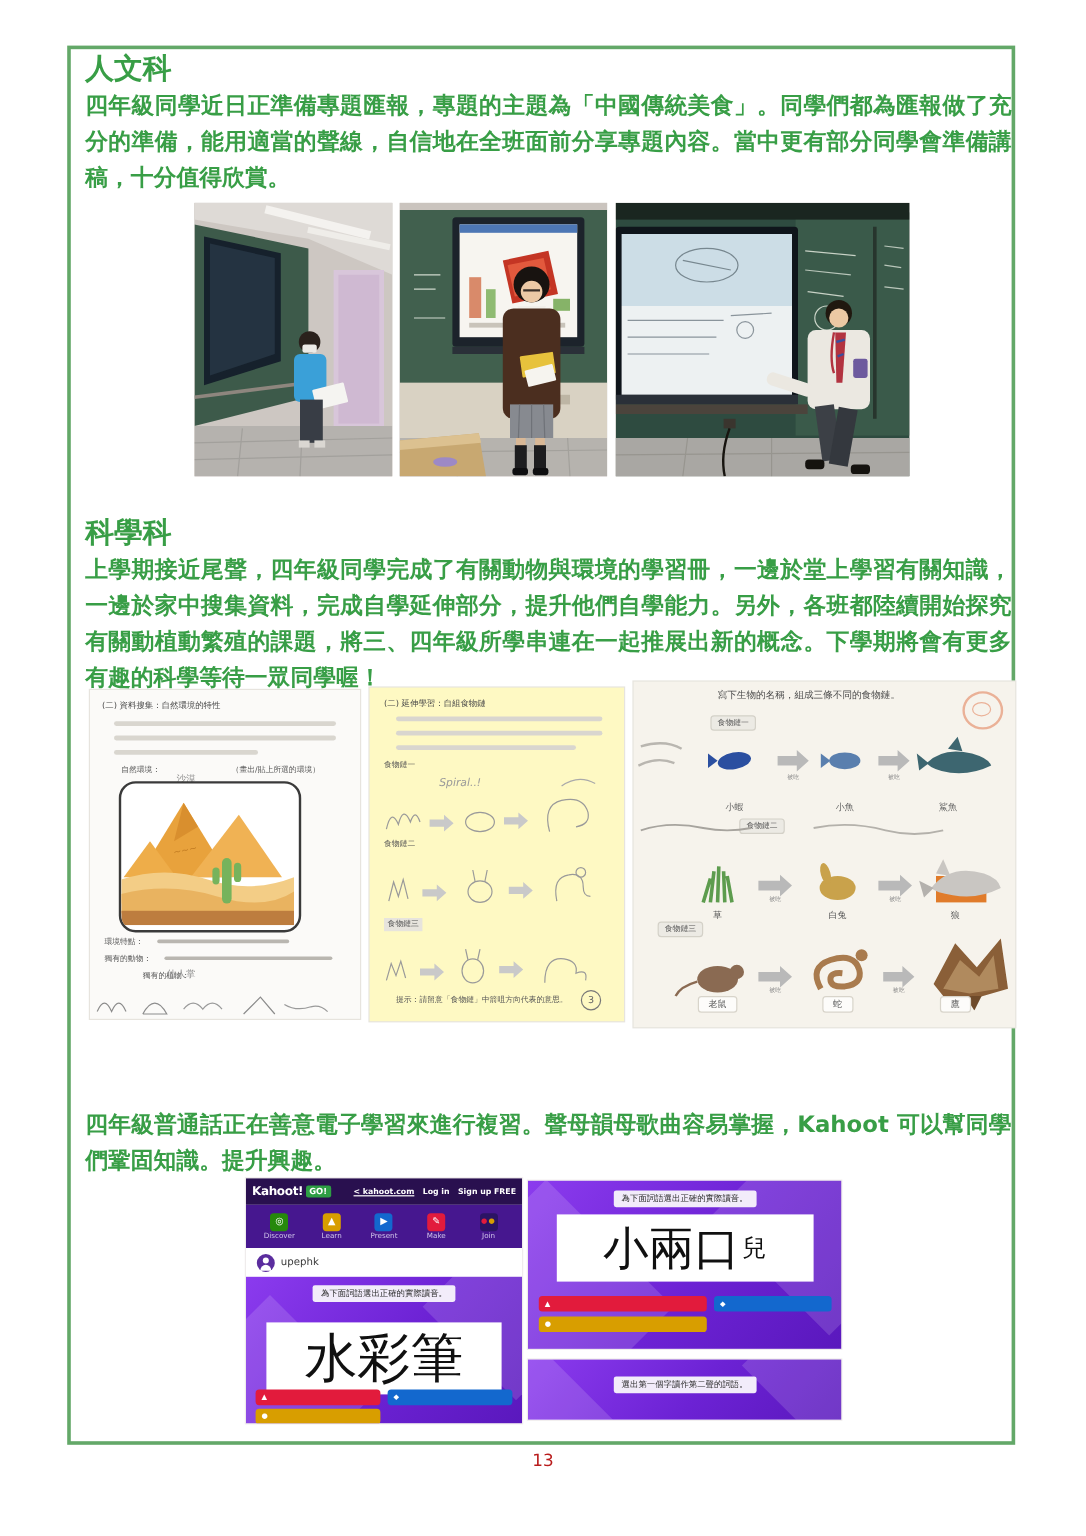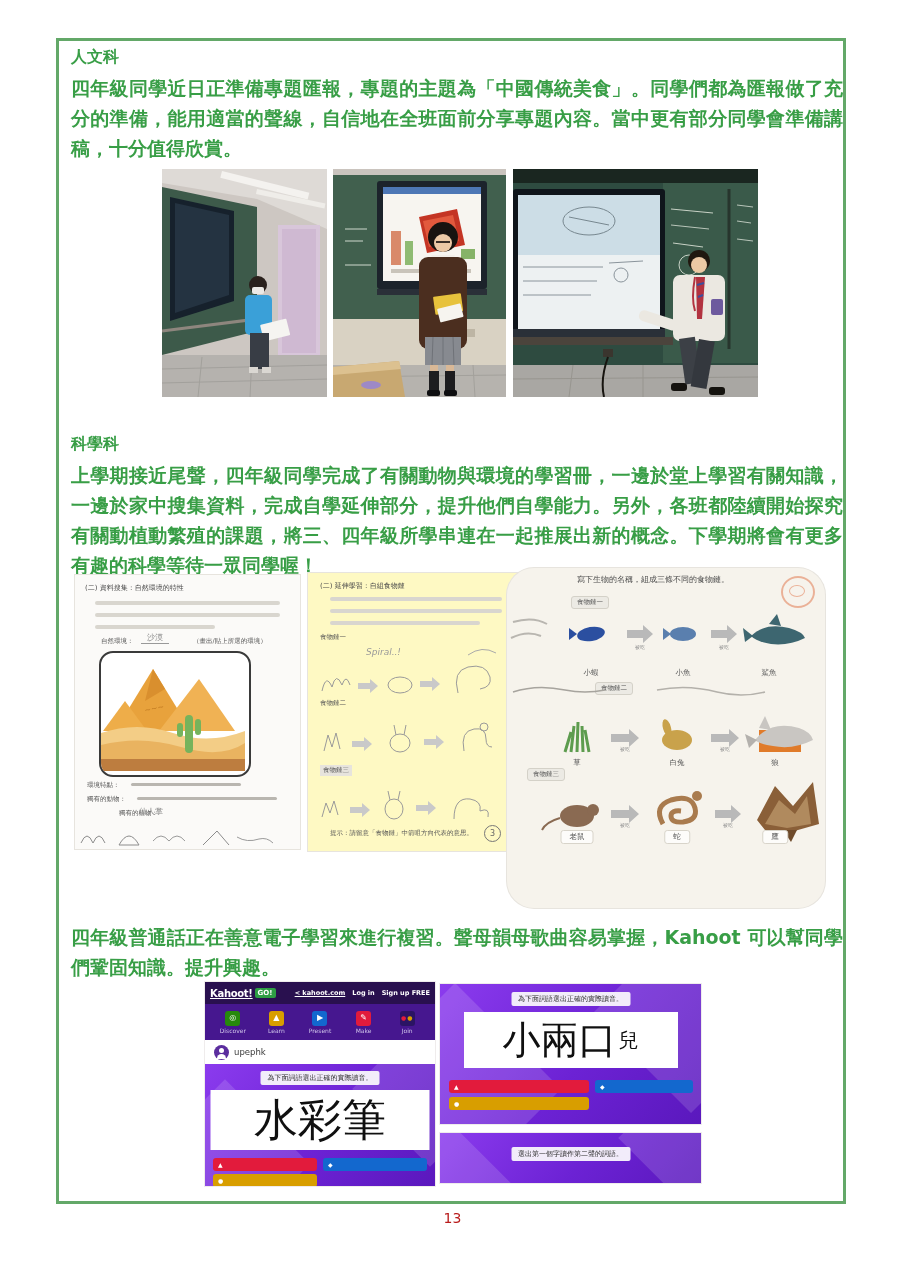--- a/index.html
+++ b/index.html
@@ -6,59 +6,59 @@
   body{
     width:905px;height:1280px;position:relative;background:#ffffff;
     font-family:"DejaVu Sans",sans-serif;overflow:hidden;
   }
   .frame{
     position:absolute;left:56px;top:38px;width:790px;height:1166px;
     border:3px solid #63a868;box-sizing:border-box;background:#fff;
   }
   .sec-heading{
     position:absolute;left:12px;width:775px;
-    color:#389e46;font-weight:700;font-size:16px;line-height:28px;white-space:pre;
+    color:#389e46;font-weight:700;font-size:24px;line-height:28px;white-space:pre;
   }
   .sec-body{
     position:absolute;left:12px;width:772px;
     color:#389e46;font-weight:700;font-size:19px;line-height:30px;text-align:justify;
   }
   
   .photo-row{position:absolute;left:103px;top:128px;width:596px;height:228px;}
   .photo{position:absolute;top:0;height:228px;overflow:hidden;background:#c8c4bf;}
   .photo svg{display:block;}
   .photo1{left:0;width:165px;}
   .photo2{left:171px;width:173px;}
   .photo3{left:351px;width:245px;}
   
   .scan{position:absolute;box-shadow:0 0 0 1px #e7e4de;overflow:hidden;}
   .scan1{left:16px;top:534px;width:225px;height:274px;background:#fbfaf8;}
   .scan2{left:249px;top:532px;width:212px;height:278px;background:#fef9c3;}
-  .scan3{left:448px;top:527px;width:318px;height:340px;background:#f6f3ec;border-radius:27px;}
+  .scan3{left:469px;top:527px;width:318px;height:288px;background:#f6f3ec;}
   .tinytitle{position:absolute;font-size:7px;color:#4a4a4a;white-space:nowrap;}
   .tinylabel{position:absolute;font-size:6.5px;color:#555;white-space:nowrap;}
   .hand{position:absolute;font-size:8px;color:#8c8c8c;white-space:nowrap;}
   .fauxline{position:absolute;height:4px;background:#d9d6cf;border-radius:2px;}
   .chainpill{position:absolute;font-size:6.5px;color:#555;background:#eceae4;
     border:1px solid #d4d1c8;border-radius:3px;padding:1px 5px;white-space:nowrap;}
   .itemlabel{position:absolute;font-size:7.5px;color:#5a5a5a;white-space:nowrap;transform:translateX(-50%);}
   .itembox{position:absolute;font-size:7.5px;color:#5a5a5a;background:#fdfcfa;border:1px solid #d8d4ca;
     border-radius:3px;padding:1px 8px;white-space:nowrap;transform:translateX(-50%);}
   .arrowlabel{position:absolute;font-size:5px;color:#8c8c8c;white-space:nowrap;transform:translateX(-50%);}
   .pagecircle{position:absolute;width:15px;height:15px;border:1px solid #777;border-radius:50%;
     font-size:8px;color:#666;text-align:center;line-height:15px;}
   .stamp{position:absolute;width:30px;height:28px;border:2px solid #e8a183;border-radius:50%;
     opacity:.8;}
   .stamp::after{content:"";position:absolute;left:6px;top:7px;width:14px;height:10px;
     border:1.5px solid #e8a183;border-radius:50%;}
   
   .kgo{position:absolute;left:146px;top:941px;width:230px;height:204px;background:#fff;
     box-shadow:0 0 0 1px #efecec;}
   .kgo-top{height:22px;background:#29104f;display:flex;align-items:center;padding:0 5px;box-sizing:border-box;}
-  .klogo{color:#fff;font-weight:700;font-size:10px;letter-spacing:-.3px;text-decoration:underline;}
+  .klogo{color:#fff;font-weight:700;font-size:10px;letter-spacing:-.3px;}
   .kbadge{background:#2e9e44;color:#fff;font-size:7px;font-weight:700;border-radius:2px;
     padding:1px 3px;margin-left:2px;}
   .ktoplinks{margin-left:auto;display:flex;gap:7px;align-items:center;}
   .klink{color:#fff;font-size:6.5px;text-decoration:underline;font-weight:700;}
   .klogin{color:#fff;font-size:6.5px;font-weight:700;}
   .kgo-nav{height:36px;background:#46178f;display:flex;justify-content:space-around;
     align-items:center;padding:0 6px;}
   .knav-item{display:flex;flex-direction:column;align-items:center;gap:1px;width:34px;}
   .knav-icon{width:15px;height:15px;border-radius:3px;display:flex;align-items:center;
     justify-content:center;color:#fff;font-size:8px;line-height:1;}
@@ -220,21 +220,21 @@
 
   <div class="sec-heading" style="top:389px;">科學科</div>
   <div class="sec-body" style="top:419px;">上學期接近尾聲，四年級同學完成了有關動物與環境的學習冊，一邊於堂上學習有關知識，一邊於家中搜集資料，完成自學延伸部分，提升他們自學能力。另外，各班都陸續開始探究有關動植動繁殖的課題，將三、四年級所學串連在一起推展出新的概念。下學期將會有更多有趣的科學等待一眾同學喔！</div>
 
   <div class="scan scan1">
     <div class="tinytitle" style="left:10px;top:8px;">(二) 資料搜集：自然環境的特性</div>
     <div class="fauxline" style="left:20px;top:26px;width:185px;"></div>
     <div class="fauxline" style="left:20px;top:38px;width:185px;"></div>
     <div class="fauxline" style="left:20px;top:50px;width:120px;"></div>
     <div class="tinylabel" style="left:26px;top:62px;">自然環境：</div>
-    <div class="hand" style="left:66px;top:57px;border-bottom:1px solid #999;padding:0 6px;">沙漠</div>
+    <div class="hand" style="left:66px;top:69px;border-bottom:1px solid #999;padding:0 6px;">沙漠</div>
     <div class="tinylabel" style="left:118px;top:62px;">（畫出/貼上所選的環境）</div>
     <div style="position:absolute;left:24px;top:76px;width:148px;height:122px;border:2px solid #3a3a3a;border-radius:14px;overflow:hidden;background:#fff;">
       <svg width="144" height="118" viewBox="0 0 144 118">
         <polygon points="14,78 52,16 90,78" fill="#e8a23c"></polygon>
         <polygon points="52,16 64,36 44,48" fill="#d98f2e"></polygon>
         <polygon points="58,78 98,26 134,78" fill="#f0b254"></polygon>
         <polygon points="2,78 24,48 46,78" fill="#eead49"></polygon>
         <path d="M0 80 Q36 68 72 80 T144 78 L144 100 L0 100 Z" fill="#f3cd86"></path>
         <path d="M0 92 Q40 82 80 94 T144 90 L144 108 L0 108 Z" fill="#e9b360"></path>
         <rect x="0" y="106" width="144" height="12" fill="#bd7d3f"></rect>
@@ -400,21 +400,21 @@
       </span>
     </div>
     <div class="kgo-profile">
       <span class="kavatar"></span>
       <span class="kuser">upephk</span>
     </div>
     <div class="kscreen kgo-q">
       <span class="deco1" style="left:-40px;top:40px;width:120px;height:120px;"></span>
       <span class="deco2" style="right:-50px;top:-30px;width:110px;height:110px;"></span>
       <span class="kpill" style="top:7px;">為下面詞語選出正確的實際讀音。</span>
-      <span class="kwordbox" style="top:26px;width:219px;height:60px;font-size:44px;">水彩筆</span>
+      <span class="kwordbox" style="top:38px;width:196px;height:60px;font-size:44px;">水彩筆</span>
       <span class="kbar kred" style="left:8px;top:94px;width:104px;">
           <span class="shape">▲</span>
         </span>
       <span class="kbar kblue" style="left:118px;top:94px;width:104px;">
           <span class="shape">◆</span>
         </span>
       <span class="kbar kyellow" style="left:8px;top:110px;width:104px;">
           <span class="shape">●</span>
         </span>
     </div>

